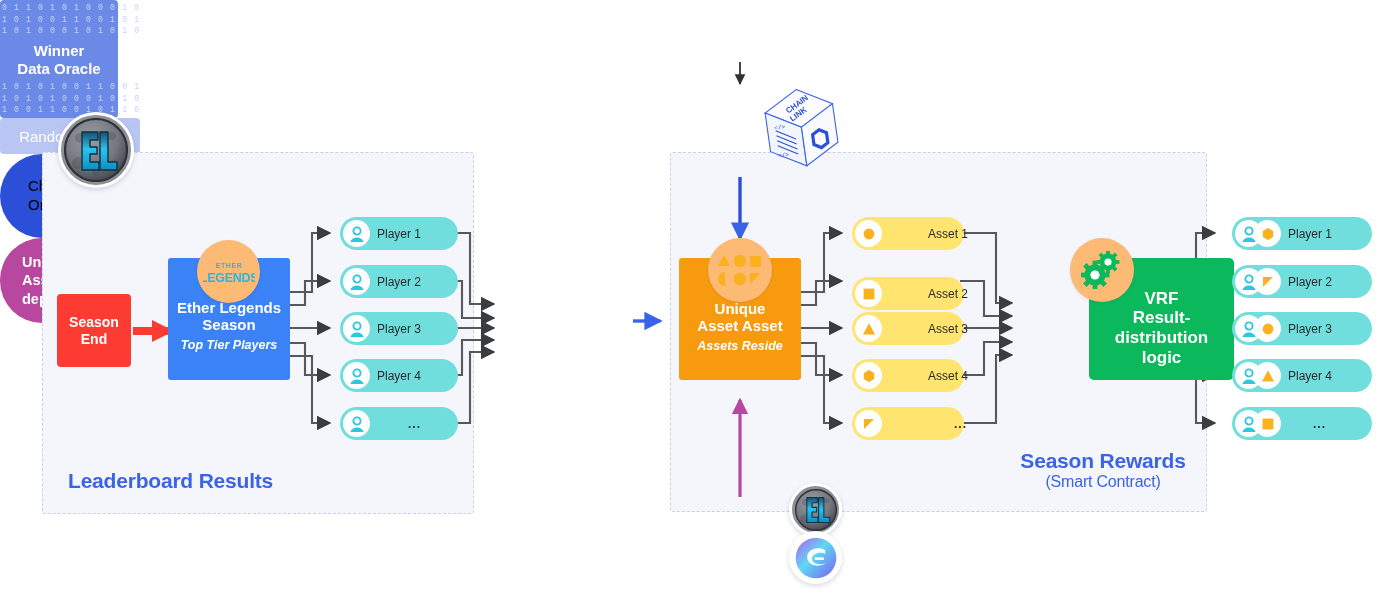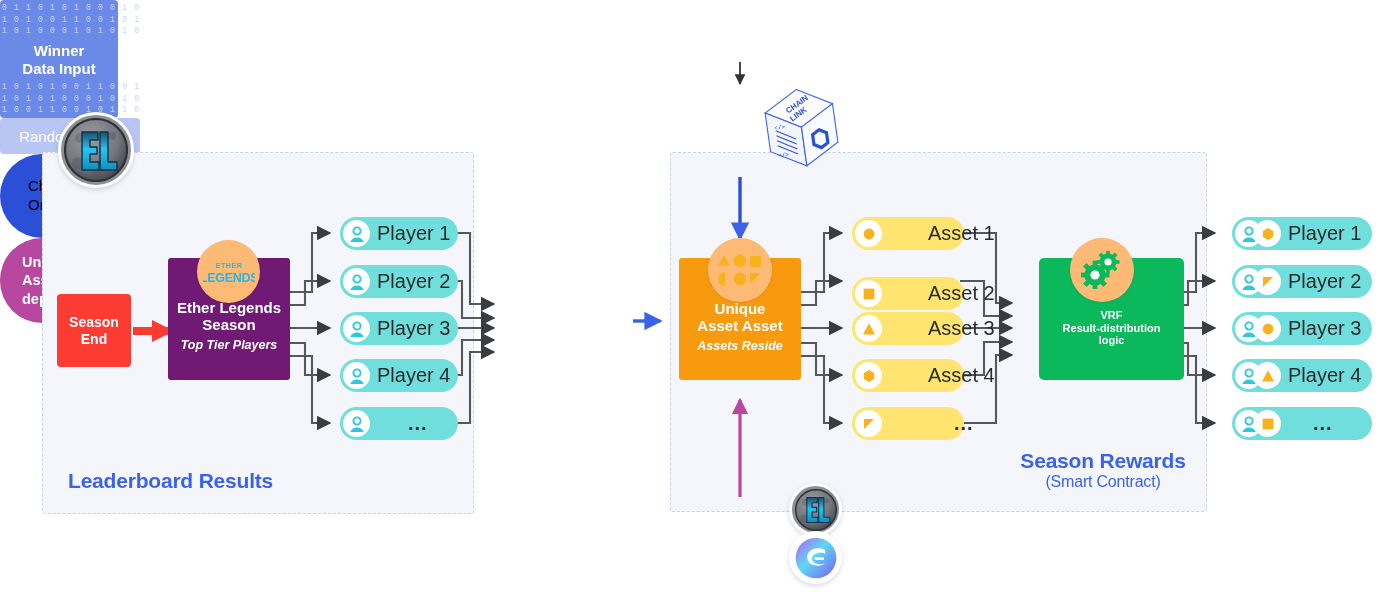--- a/index.html
+++ b/index.html
@@ -16,46 +16,46 @@
   .panel-label .big{font-size:21px;display:block;line-height:1.05;}
   .panel-label .small{font-size:16px;display:block;font-weight:normal;line-height:1.2;}
 
   
   .block{position:absolute;display:flex;flex-direction:column;align-items:center;justify-content:center;
          color:#fff;text-align:center;border-radius:4px;}
   .block .ttl{font-weight:bold;line-height:1.16;}
   .block .sub{font-style:italic;font-weight:bold;line-height:1.2;margin-top:5px;}
 
   #season-end{left:57px;top:294px;width:74px;height:73px;background:#fc3b33;font-size:14px;}
-  #ether-legends{left:168px;top:258px;width:122px;height:122px;background:#701a75;font-size:15px;border-radius:3px;}
+  #ether-legends{left:168px;top:258px;width:122px;height:122px;background:#3b82f6;font-size:15px;border-radius:3px;}
   #ether-legends .sub{font-size:12.5px;}
   #winner-data{left:513px;top:262px;width:118px;height:118px;background:#6b8ae8;border-radius:4px;
                display:flex;flex-direction:column;align-items:center;justify-content:center;}
   .binrow{font-family:"Liberation Mono","DejaVu Sans Mono",monospace;font-size:8.2px;color:#c6d4f6;
           letter-spacing:1.1px;line-height:1.42;white-space:nowrap;}
   #winner-data .ttl{font-size:15px;margin:5px 0 5px;color:#fff;}
   #asset-pool{left:679px;top:258px;width:122px;height:122px;background:#f79a0e;font-size:15px;border-radius:3px;}
   #asset-pool .sub{font-size:12.5px;}
-  #vrf-box{left:1039px;top:258px;width:145px;height:122px;background:#0cb85c;font-size:11px;border-radius:5px;}
+  #vrf-box{left:1089px;top:258px;width:145px;height:122px;background:#0cb85c;font-size:17px;border-radius:5px;}
   #chainlink{left:634px;top:93px;width:190px;height:84px;background:#2c4fd8;border-radius:42px;
              display:flex;align-items:center;}
   #chainlink .ttl{font-size:15px;text-align:left;margin-left:28px;line-height:1.25;}
   #random-inputs{left:670px;top:24px;width:140px;height:36px;background:#b9c6f3;border-radius:4px;
                  display:flex;align-items:center;justify-content:center;color:#ffffff;font-size:15px;}
   #assets-created{left:656px;top:497px;width:168px;height:85px;background:#b7479f;border-radius:42px;
                   display:flex;align-items:center;}
   #assets-created .ttl{font-size:14.5px;text-align:left;margin-left:22px;line-height:1.28;}
 
   
   .pill{position:absolute;height:33px;border-radius:17px;display:flex;align-items:center;}
   .pill .ava{width:27px;height:27px;border-radius:50%;background:#fff;margin-left:3px;
              display:flex;align-items:center;justify-content:center;flex:0 0 auto;position:relative;z-index:2;}
   .pill .ava2{width:27px;height:27px;border-radius:50%;background:#fff;margin-left:-8px;
              display:flex;align-items:center;justify-content:center;flex:0 0 auto;position:relative;z-index:1;}
-  .pill .lbl{font-size:20px;color:#2b2b2b;margin-left:8px;white-space:nowrap;}
+  .pill .lbl{font-size:12px;color:#2b2b2b;margin-left:8px;white-space:nowrap;}
   .pill.dots .lbl{color:#2b2b2b;}
   .pill-player{background:#6fdedd;width:118px;}
   .pill-player-r{background:#6fdedd;width:140px;}
   .pill-asset{background:#ffe570;width:112px;gap:38px;}
 
   .pill-player .lbl{margin-left:7px;}
   .pill-player-r .lbl{margin-left:7px;}
 
   
   .badge{position:absolute;border-radius:50%;background:#fdba74;display:flex;align-items:center;justify-content:center;
@@ -158,21 +158,21 @@
     </svg>
   </div>
 
   <div id="winner-data">
     <div style="text-align:center;">
       <div class="binrow">0 1 0 1 1 0 1 0 1 0 0 0 1 0</div>
       <div class="binrow">1 0 1 0 1 0 0 1 1 0 0 1 0 1</div>
       <div class="binrow">1 0 1 0 1 0 0 0 1 0 1 0 1 0</div>
     </div>
     <span class="ttl" style="font-weight:bold;">Winner</span>
-    <span class="ttl" style="font-weight:bold;margin-top:-4px;margin-bottom:4px;">Data Input</span>
+    <span class="ttl" style="font-weight:bold;margin-top:-4px;margin-bottom:4px;">Data Oracle</span>
     <div style="text-align:center;">
       <div class="binrow">1 0 1 0 1 0 1 0 0 1 1 0 0 1</div>
       <div class="binrow">0 1 1 0 1 0 1 0 0 0 1 0 1 0</div>
       <div class="binrow">1 0 1 0 0 1 1 0 0 1 0 1 1 0</div>
     </div>
   </div>
 
   <div id="random-inputs">
     <span>Random Inputs</span>
   </div>

